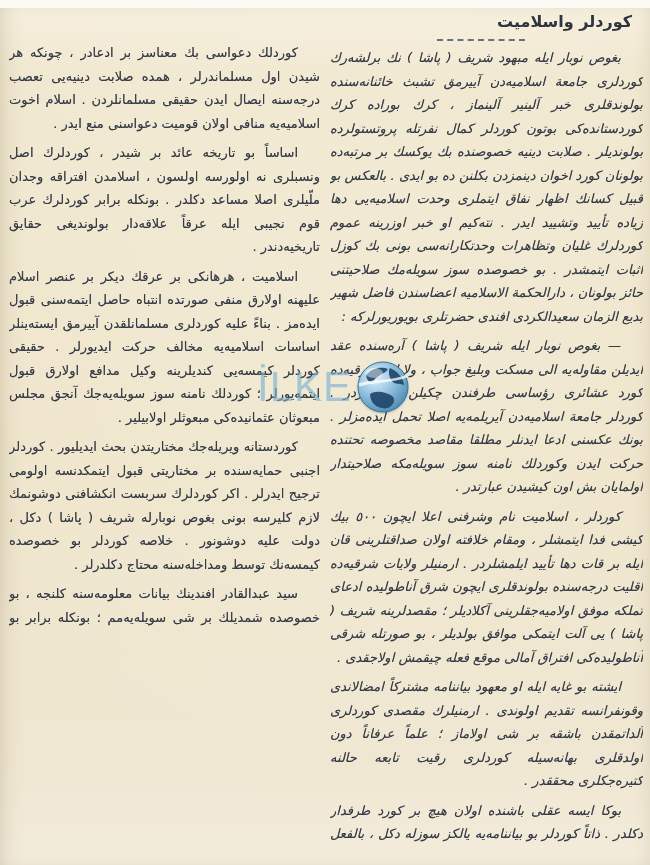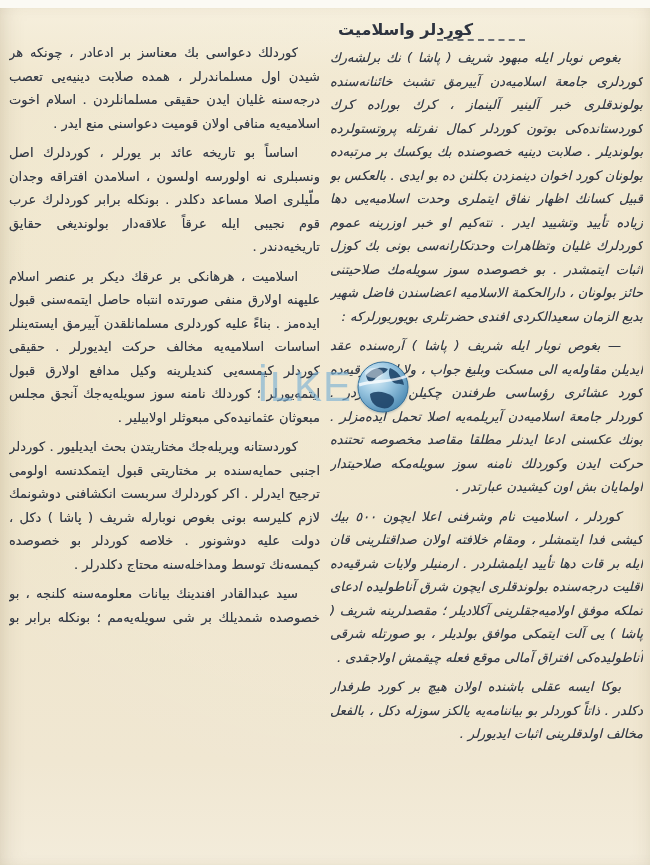--- a/index.html
+++ b/index.html
@@ -10,22 +10,22 @@
   }
   .paper{
     position:absolute;top:8px;left:0;width:650px;height:857px;
     background:
       radial-gradient(ellipse 120% 90% at 55% 40%, rgba(255,255,255,0.14), rgba(0,0,0,0) 60%),
       linear-gradient(180deg,#f6efdd 0%,#f1e8d0 8%,#efe5cb 55%,#f0e7d2 88%,#f3ecdb 100%);
     box-shadow:inset 14px 0 26px -18px rgba(120,100,60,.35),
                inset -10px 0 22px -16px rgba(120,100,60,.25);
   }
   .title{
-    position:absolute;top:4px;left:330px;width:302px;margin:8px;
-    text-align:left;font-size:16px;font-weight:600;color:#2e3440;
+    position:absolute;top:4px;left:330px;width:302px;margin:0;
+    text-align:right;font-size:16px;font-weight:600;color:#2e3440;
     font-family:"DejaVu Sans",sans-serif;
   }
   .title-dashes{
     position:absolute;top:31px;left:437px;width:88px;height:0;
     border-bottom:2px dashed #4b5260;opacity:.8;
   }
   .col{
     position:absolute;direction:rtl;text-align:justify;overflow:hidden;z-index:1;
   }
   .col-right{top:38px;left:330px;width:313px;height:805px;font-style:italic;}
@@ -72,24 +72,25 @@
       <path d="M13,33 C19,29 29,31 35,35 C39,38 37,44 31,47 C22,49 13,43 13,33 Z" fill="#1e4468" opacity="0.9"></path>
       <path d="M2,24 C14,19 34,22 50,15" stroke="rgba(255,255,255,0.75)" stroke-width="3" fill="none"></path>
       <ellipse cx="17" cy="12" rx="9" ry="5" fill="rgba(255,255,255,0.45)"></ellipse>
     </svg>
   </div>
 
   <div class="col col-right" dir="rtl">
       <p class="para">بغوص نوبار ايله مبهود شريف ( پاشا ) نك برلشه‌رك كوردلرى جامعة اسلاميه‌دن آييرمق تشبث خائنانه‌سنده بولوندقلرى خبر آلينير آلينماز ، كرك بوراده كرك كوردستانده‌كى بوتون كوردلر كمال نفرتله پروتستولرده بولونديلر . صلابت دينيه خصوصنده بك يوكسك بر مرتبه‌ده بولونان كورد اخوان دينمزدن بكلنن ده بو ايدى . بالعكس بو قبيل كسانك اظهار نفاق ايتملرى وحدت اسلاميه‌يى دها زياده تأييد وتشييد ايدر . نته‌كيم او خبر اوزرينه عموم كوردلرك غليان وتظاهرات وحدتكارانه‌سى بونى بك كوزل اثبات ايتمشدر . بو خصوصده سوز سويله‌مك صلاحيتنى حائز بولونان ، دارالحكمة الاسلاميه اعضاسندن فاضل شهير بديع الزمان سعيدالكردى افندى حضرتلرى بويوريورلركه :</p>
       <p class="para">— بغوص نوبار ايله شريف ( پاشا ) آره‌سنده عقد ايديلن مقاوله‌يه الى مسكت وبليغ جواب ، ولايات شرقيه‌ده كورد عشائرى رؤساسى طرفندن چكيلن تلغرافلردر . كوردلر جامعة اسلاميه‌دن آيريلمه‌يه اصلا تحمل ايده‌مزلر . بونك عكسنى ادعا ايدنلر مطلقا مقاصد مخصوصه تحتنده حركت ايدن وكوردلك نامنه سوز سويله‌مكه صلاحيتدار اولمايان بش اون كيشيدن عبارتدر .</p>
       <p class="para">كوردلر ، اسلاميت نام وشرفنى اعلا ايچون ٥٠٠ بيك كيشى فدا ايتمشلر ، ومقام خلافته اولان صداقتلرينى قان ايله بر قات دها تأييد ايلمشلردر . ارمنيلر ولايات شرقيه‌ده اقليت درجه‌سنده بولوندقلرى ايچون شرق آناطوليده ادعاى تملكه موفق اولاميه‌جقلرينى آكلاديلر ؛ مقصدلرينه شريف ( پاشا ) يى آلت ايتمكى موافق بولديلر ، بو صورتله شرقى آناطوليده‌كى افتراق آمالى موقع فعله چيقمش اولاجقدى .</p>
+      <p class="para">ايشته بو غايه ايله او معهود بياننامه مشتركاً امضالاندى وقونفرانسه تقديم اولوندى . ارمنيلرك مقصدى كوردلرى آلداتمقدن باشقه بر شى اولاماز ؛ علماً عرفاناً دون اولدقلرى بهانه‌سيله كوردلرى رقيت تابعه حالنه كتيره‌جكلرى محققدر .</p>
       <p class="para">بوكا ايسه عقلى باشنده اولان هيچ بر كورد طرفدار دكلدر . ذاتاً كوردلر بو بياننامه‌يه يالكز سوزله دكل ، بالفعل مخالف اولدقلرينى اثبات ايديورلر .</p>
     </div>
 
   <div class="col col-left" dir="rtl">
-      <p class="para">كوردلك دعواسى بك معناسز بر ادعادر ، چونكه هر شيدن اول مسلماندرلر ، همده صلابت دينيه‌يى تعصب درجه‌سنه غليان ايدن حقيقى مسلمانلردن . اسلام اخوت اسلاميه‌يه منافى اولان قوميت دعواسنى منع ايدر .</p>
-      <p class="para">اساساً بو تاريخه عائد بر يورلر ، كوردلرك اصل ونسبلرى نه اولورسه اولسون ، اسلامدن افتراقه وجدان ملّيلرى اصلا مساعد دكلدر . بونكله برابر كوردلرك عرب قوم نجيبى ايله عرقاً علاقه‌دار بولونديغى حقايق تاريخيه‌دندر .</p>
+      <p class="para">كوردلك دعواسى بك معناسز بر ادعادر ، چونكه هر شيدن اول مسلماندرلر ، همده صلابت دينيه‌يى تعصب درجه‌سنه ايصال ايدن حقيقى مسلمانلردن . اسلام اخوت اسلاميه‌يه منافى اولان قوميت دعواسنى منع ايدر .</p>
+      <p class="para">اساساً بو تاريخه عائد بر شيدر ، كوردلرك اصل ونسبلرى نه اولورسه اولسون ، اسلامدن افتراقه وجدان ملّيلرى اصلا مساعد دكلدر . بونكله برابر كوردلرك عرب قوم نجيبى ايله عرقاً علاقه‌دار بولونديغى حقايق تاريخيه‌دندر .</p>
       <p class="para">اسلاميت ، هرهانكى بر عرقك ديكر بر عنصر اسلام عليهنه اولارق منفى صورتده انتباه حاصل ايتمه‌سنى قبول ايده‌مز . بناءً عليه كوردلرى مسلمانلقدن آييرمق ايسته‌ينلر اساسات اسلاميه‌يه مخالف حركت ايديورلر . حقيقى كوردلر كيمسه‌يى كنديلرينه وكيل مدافع اولارق قبول ايتمه‌يورلر ؛ كوردلك نامنه سوز سويله‌يه‌جك آنجق مجلس مبعوثان عثمانيده‌كى مبعوثلر اولابيلير .</p>
       <p class="para">كوردستانه ويريله‌جك مختاريتدن بحث ايديليور . كوردلر اجنبى حمايه‌سنده بر مختاريتى قبول ايتمكدنسه اولومى ترجيح ايدرلر . اكر كوردلرك سربست انكشافنى دوشونمك لازم كليرسه بونى بغوص نوبارله شريف ( پاشا ) دكل ، دولت عليه دوشونور . خلاصه كوردلر بو خصوصده كيمسه‌نك توسط ومداخله‌سنه محتاج دكلدرلر .</p>
       <p class="para">سيد عبدالقادر افندينك بيانات معلومه‌سنه كلنجه ، بو خصوصده شمديلك بر شى سويله‌يه‌مم ؛ بونكله برابر بو بياناتك تحريف ايديلوب ايديلمه‌ديكنى بيله‌ميورم .</p>
     </div>
 
 </div>
 
 </body></html>

